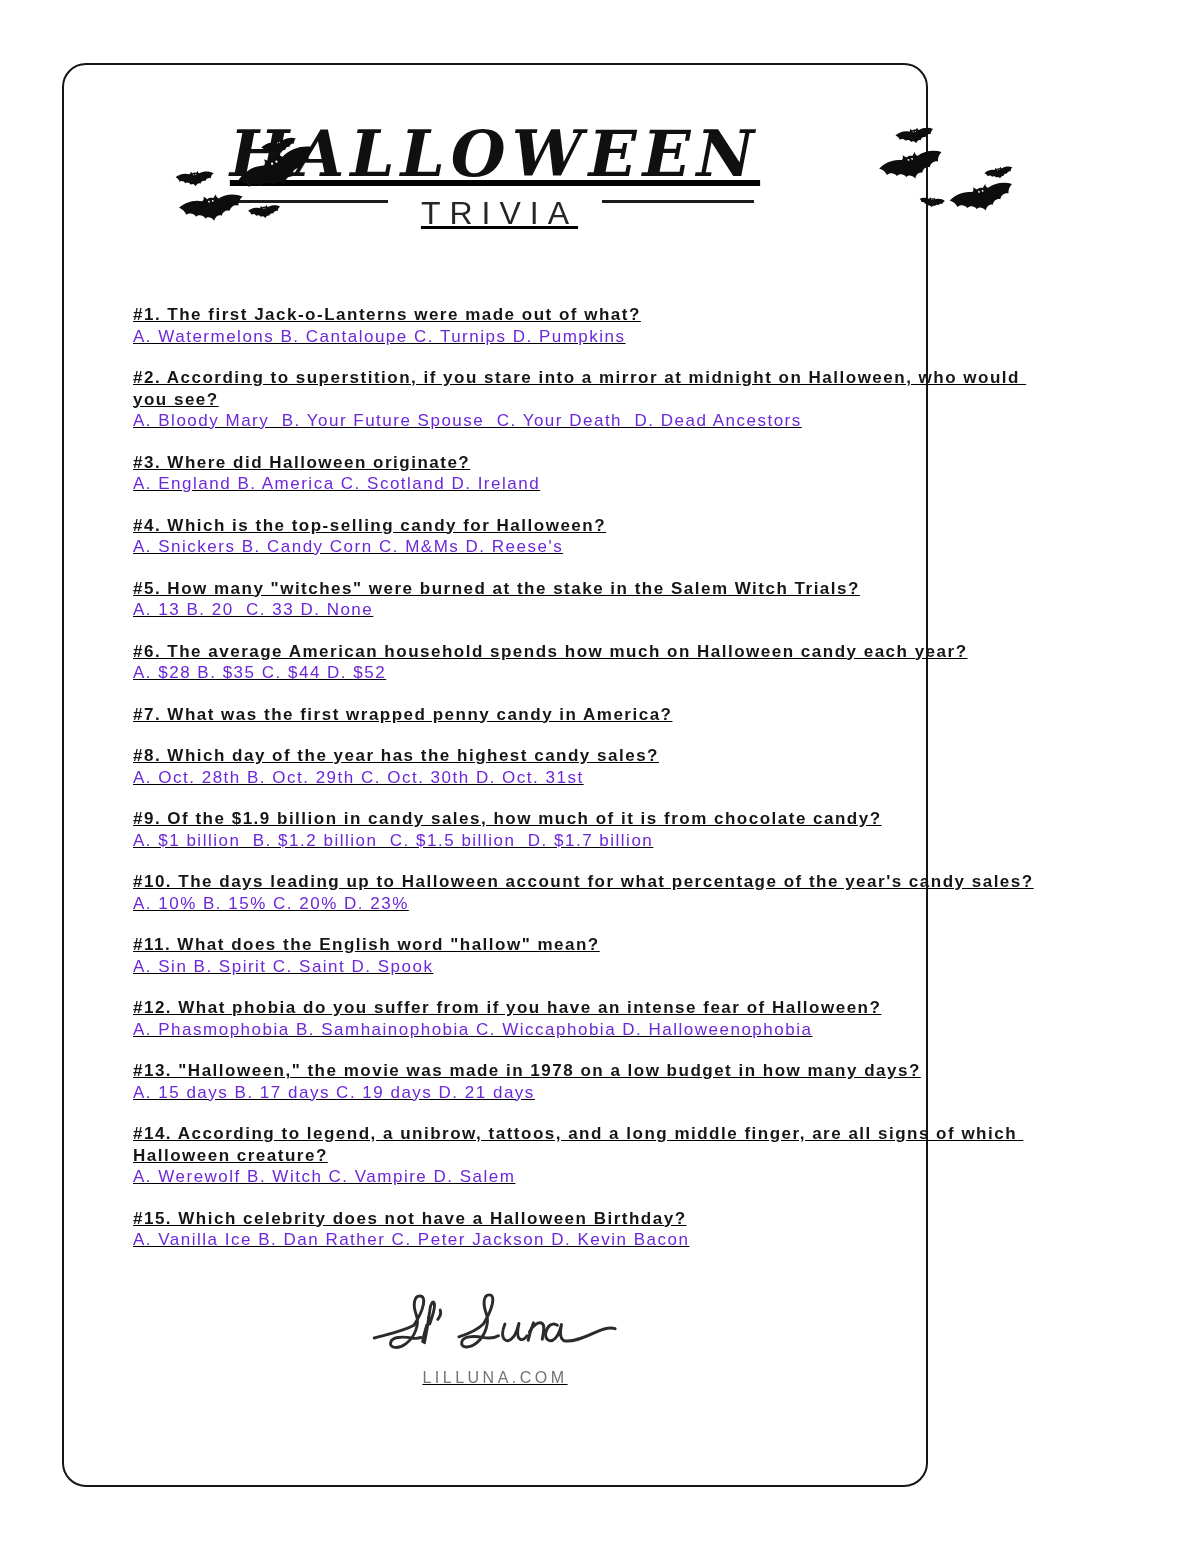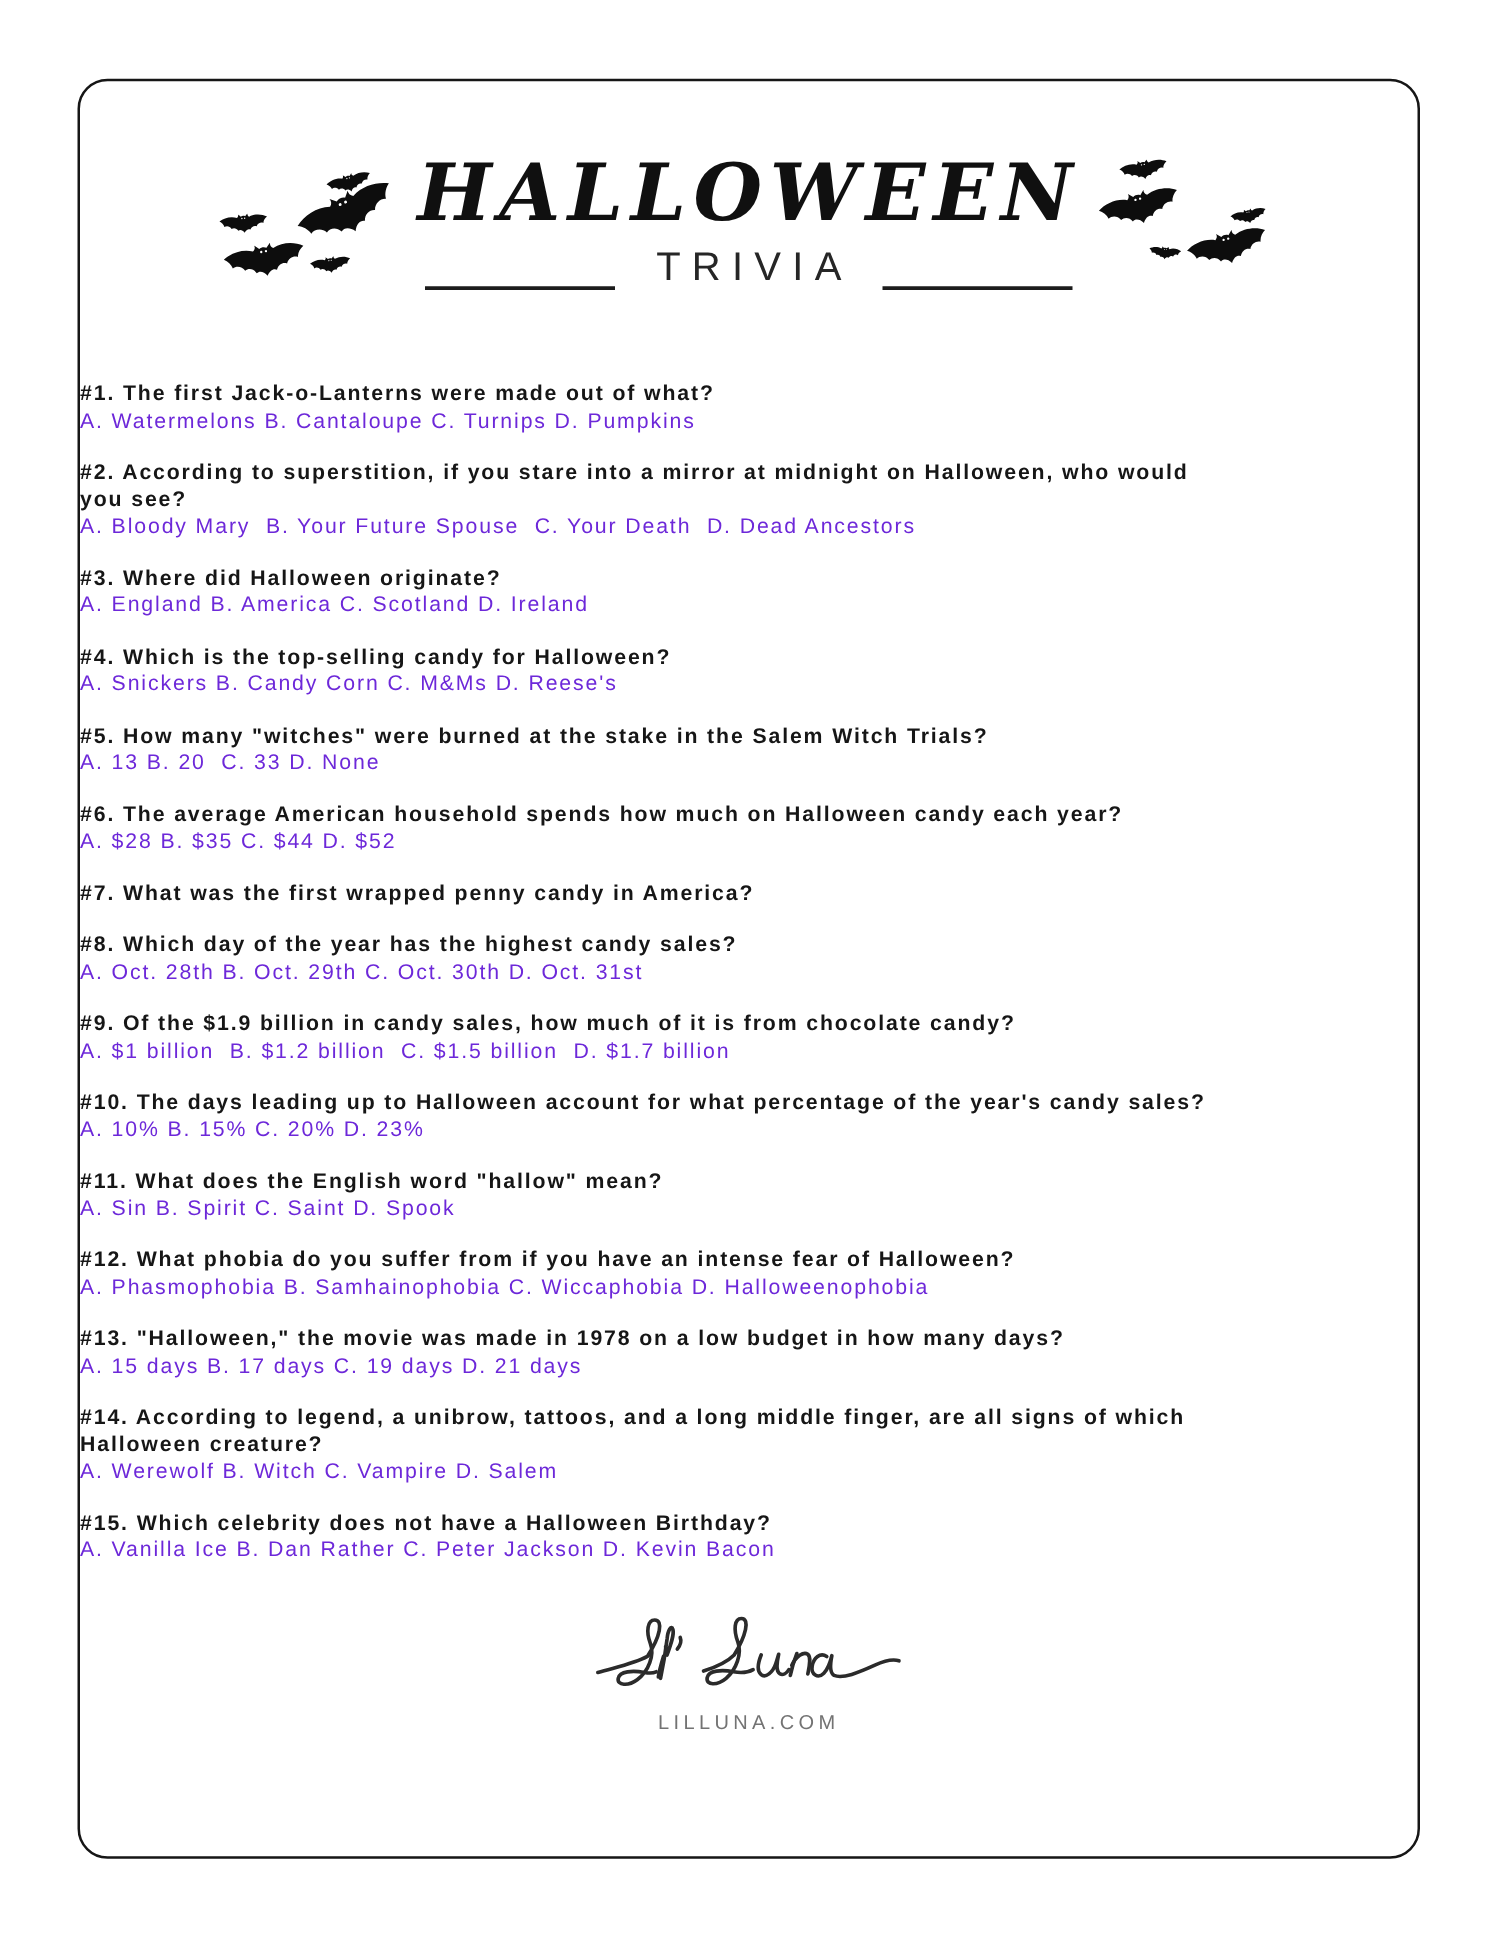--- a/index.html
+++ b/index.html
@@ -7,60 +7,62 @@
   body {
     width: 1200px; height: 1553px;
     background: #ffffff;
     font-family: "Liberation Sans", sans-serif;
     position: relative;
     overflow: hidden;
   }
   .sheet {
     position: absolute;
     left: 62px; top: 63px;
-    width: 1074px; height: 1424px;
+    width: 866px; height: 1424px;
     background: #ffffff;
     border: 2px solid #161616;
     border-radius: 24px;
+    text-decoration: underline;
   }
   
   .header { position: relative; padding-top: 58px; text-align: center; }
   .main-title {
     font-family: "DejaVu Serif", serif;
     font-style: italic;
     font-weight: 700;
     font-size: 63px;
     letter-spacing: 6px;
     line-height: 1;
     color: #101010;
     margin: 0;
     white-space: nowrap;
   }
   .sub-row {
-    display: flex; align-items: flex-end; justify-content: center;
+    display: flex; align-items: flex-start; justify-content: center;
     gap: 24px; margin-top: 9px;
   }
   .rule { width: 152px; height: 3px; background: #1c1c1c; margin-top: 5px; }
   .sub-title {
     font-size: 32px;
     font-weight: 400;
     letter-spacing: 9px;
     padding-left: 9px; 
     color: #262626;
     white-space: nowrap;
   }
   
   .bat {
     position: absolute;
     transform-box: fill-box;
     transform-origin: center;
   }
   
   .content {
     margin-top: 72px;
+    padding-left: 69px;
     width: 990px;
     color: #1d1d1d;
   }
   .qa { margin: 0 0 20px 0; max-width: 918px; }
   .qa:last-child { margin-bottom: 16px; }
   .q, .a {
     margin: 0;
     font-size: 17px;
     line-height: 21.5px;
     letter-spacing: 1.5px;

